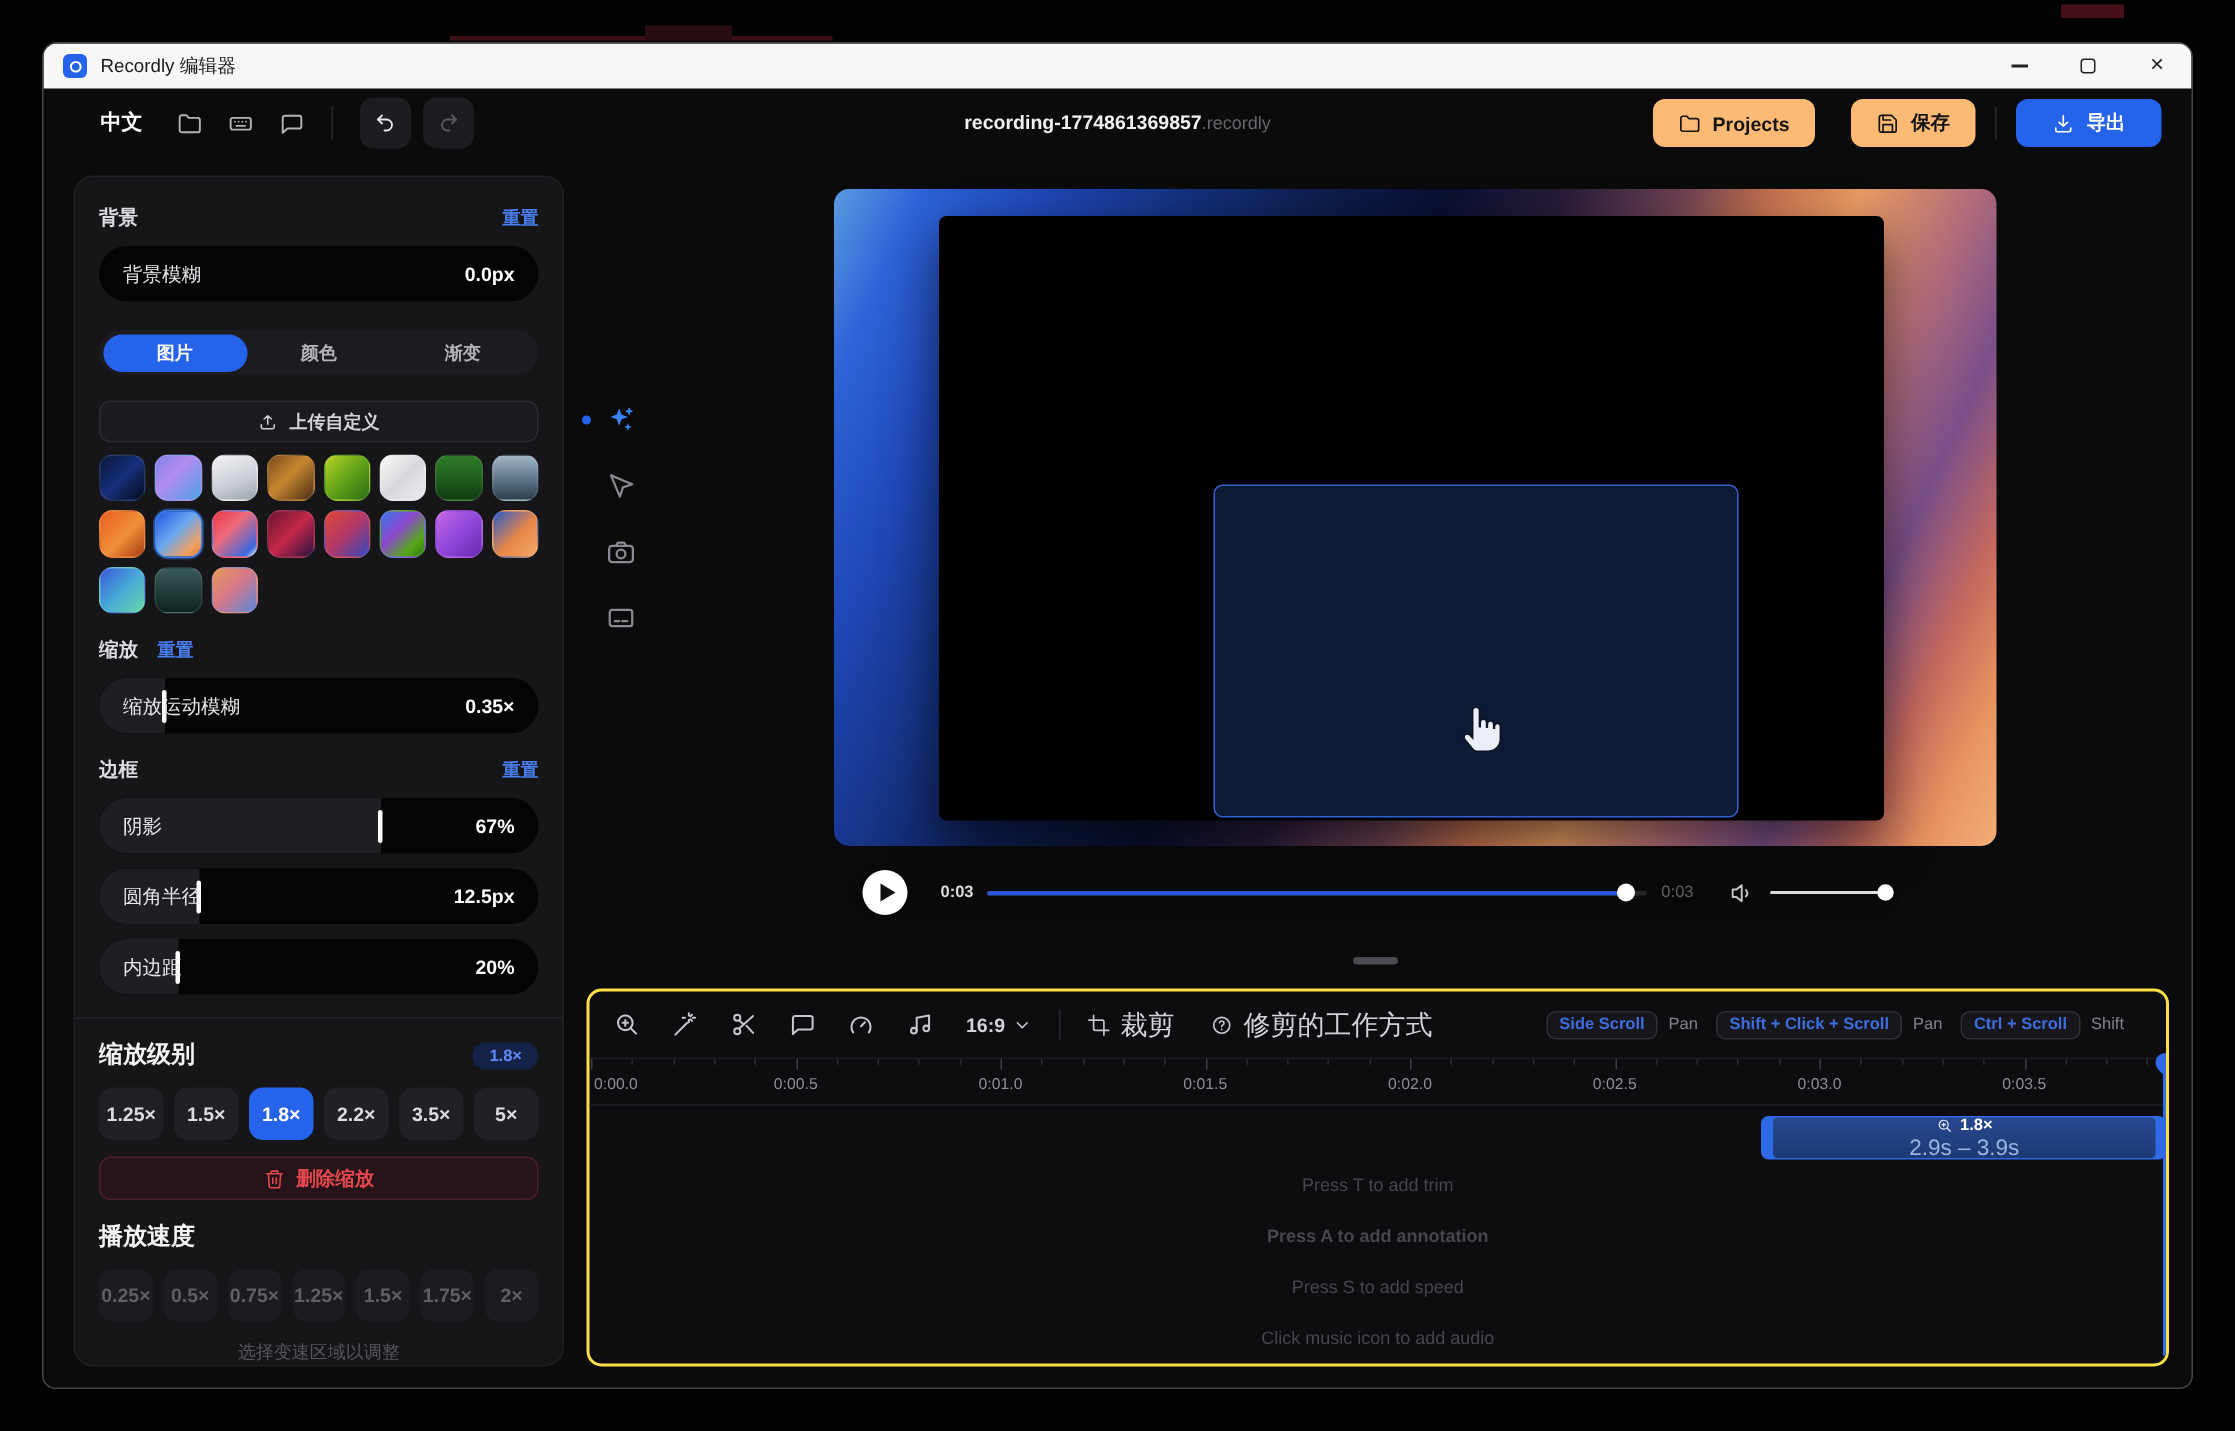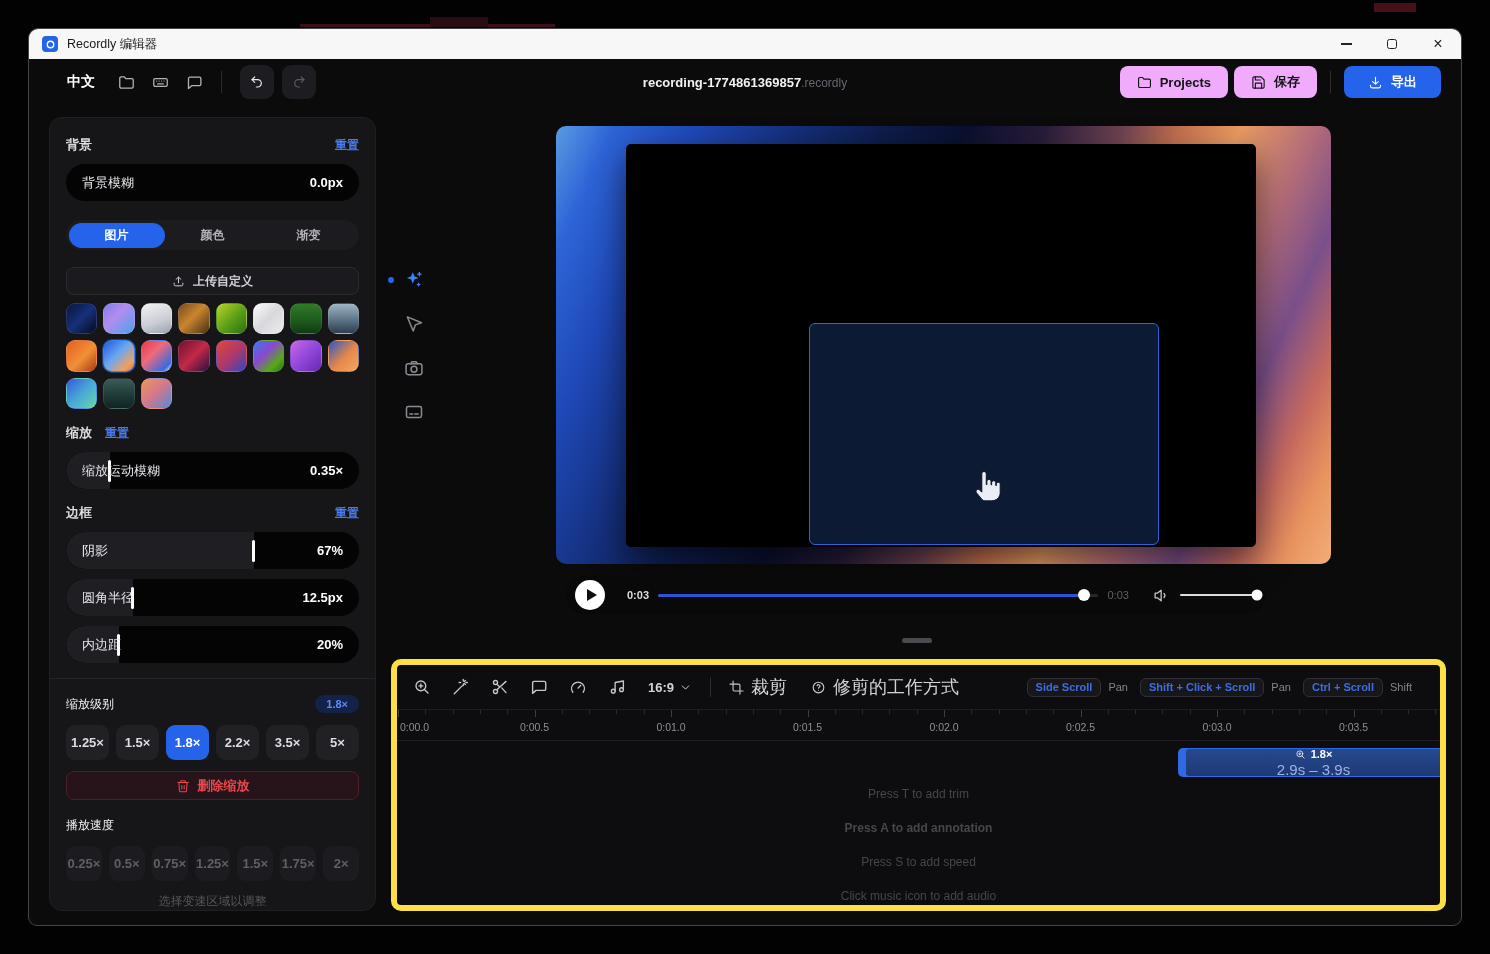--- a/index.html
+++ b/index.html
@@ -29,32 +29,32 @@
   .hicon svg{width:17px;height:17px}
   .vsep-h{width:1px;height:22px;background:#2a2a2e;margin:0 10px}
   .undo,.redo{width:34px;height:34px;border-radius:9px;background:#1d1d21;border:none;display:flex;align-items:center;justify-content:center;margin-left:8px;cursor:pointer}
   .undo{color:#e8e8ec}.redo{color:#595960}
   .undo svg,.redo svg{width:16px;height:16px}
   .h-title{position:absolute;left:50%;transform:translateX(-50%);white-space:nowrap}
   .fname{font-size:13px;font-weight:700;color:#f2f2f4}
   .fext{font-size:12px;color:#67676e}
   .h-right{margin-left:auto;display:flex;align-items:center}
   .btn-white,.btn-blue{height:32px;border-radius:8px;font-size:13px;font-weight:700;display:flex;align-items:center;gap:8px;border:none;cursor:pointer}
-  .btn-white{background:#f0abfc;color:#141414;padding:11px 17px;margin-left:6px}
+  .btn-white{background:#fdba74;color:#141414;padding:11px 17px;margin-left:24px}
   .btn-blue{background:#2563eb;color:#fff;padding:0 24px}
   .bicon{display:inline-flex;width:15px;height:15px}
   .bicon svg{width:100%;height:100%}
   .vsep2{width:1px;height:22px;background:#2c2c30;margin:0 13px 0 13px}
 
   
   .sidebar{position:absolute;left:20px;top:88px;width:327px;height:794px;background:#161618;border:1px solid #202024;border-radius:13px;padding:18px 16px;overflow:hidden}
   .sec-head{display:flex;align-items:center;margin-top:15px}
   .sec-head.first{margin-top:0}
   .sec-title.sm{font-size:13px;font-weight:700;color:#dcdce0}
-  .sec-title.lg{font-size:12px;font-weight:400;color:#f4f4f6;line-height:20px}
+  .sec-title.lg{font-size:16px;font-weight:700;color:#f4f4f6;line-height:20px}
   .reset{font-size:12px;color:#4a7df0;font-weight:600;cursor:pointer;text-decoration:none}
   .reset.right{margin-left:auto}
   .reset.inline{margin-left:13px}
   .badge{margin-left:auto;background:#152247;color:#5f8bf5;font-size:11px;font-weight:700;padding:3px 11px;border-radius:11px}
   .srow{position:relative;height:37px;background:#040405;border-radius:19px;display:flex;align-items:center;justify-content:space-between;padding:0 16px;overflow:hidden;margin-top:10px;cursor:pointer}
   .sfill{position:absolute;left:0;top:0;bottom:0;background:#1e1e23;border-radius:19px 0 0 19px}
   .shandle{position:absolute;top:50%;transform:translateY(-50%);width:3px;height:22px;background:#fff;border-radius:2px}
   .slab{position:relative;font-size:13px;color:#e6e6ea;font-weight:500}
   .sval{position:relative;font-size:13px;color:#fff;font-weight:700}
   .tabs{display:flex;background:#1c1c20;border-radius:16px;height:30px;padding:2.5px;margin-top:19px}
@@ -100,21 +100,21 @@
   .seek-knob{position:absolute;top:50%;width:12px;height:12px;background:#fff;border-radius:50%;transform:translate(-50%,-50%)}
   .tot{font-size:11px;color:#5f5f66;flex:none}
   .spk{width:17px;height:17px;color:#c8c8cc;margin-left:24px;flex:none;cursor:pointer}
   .spk svg{width:100%;height:100%}
   .vol{width:77px;height:2.5px;background:#dcdce0;border-radius:2px;position:relative;margin-left:10px;flex:none;cursor:pointer}
   .vol-knob{position:absolute;top:50%;width:11px;height:11px;background:#fff;border-radius:50%;transform:translate(-50%,-50%)}
 
   .drag-handle{position:absolute;left:873px;top:609px;width:30px;height:5px;border-radius:3px;background:#4a4a50;cursor:ns-resize}
 
   
-  .timeline{position:absolute;left:362px;top:630px;width:1055px;height:252px;background:#0d0d0f;border:6px solid #fde047;border-radius:10px;display:flex;flex-direction:column;overflow:hidden}
+  .timeline{position:absolute;left:362px;top:630px;width:1055px;height:252px;background:#0d0d0f;border:2px solid #fde047;border-radius:10px;display:flex;flex-direction:column;overflow:hidden}
   .tl-toolbar{height:44px;display:flex;align-items:center;padding:0 16px;flex:none}
   .tl-tools{display:flex;align-items:center;gap:21px}
   .tool{width:18px;height:18px;color:#c6c6cc;cursor:pointer;display:block}
   .tool svg{width:100%;height:100%}
   .aspect{display:flex;align-items:center;gap:5px;margin-left:22px;background:none;border:none;color:#d2d2d8;font-size:13px;font-weight:600;cursor:pointer}
   .chev{width:13px;height:13px;display:inline-flex}
   .chev svg{width:100%;height:100%}
   .vsep-t{width:1px;height:20px;background:#2a2a30;margin:0 18px}
   .tl-txtbtn{display:flex;align-items:center;gap:7px;background:none;border:none;color:#d2d2d8;font-size:18px;font-weight:500;cursor:pointer}
   .tl-txtbtn .bicon{width:15px;height:15px;color:#c6c6cc}

